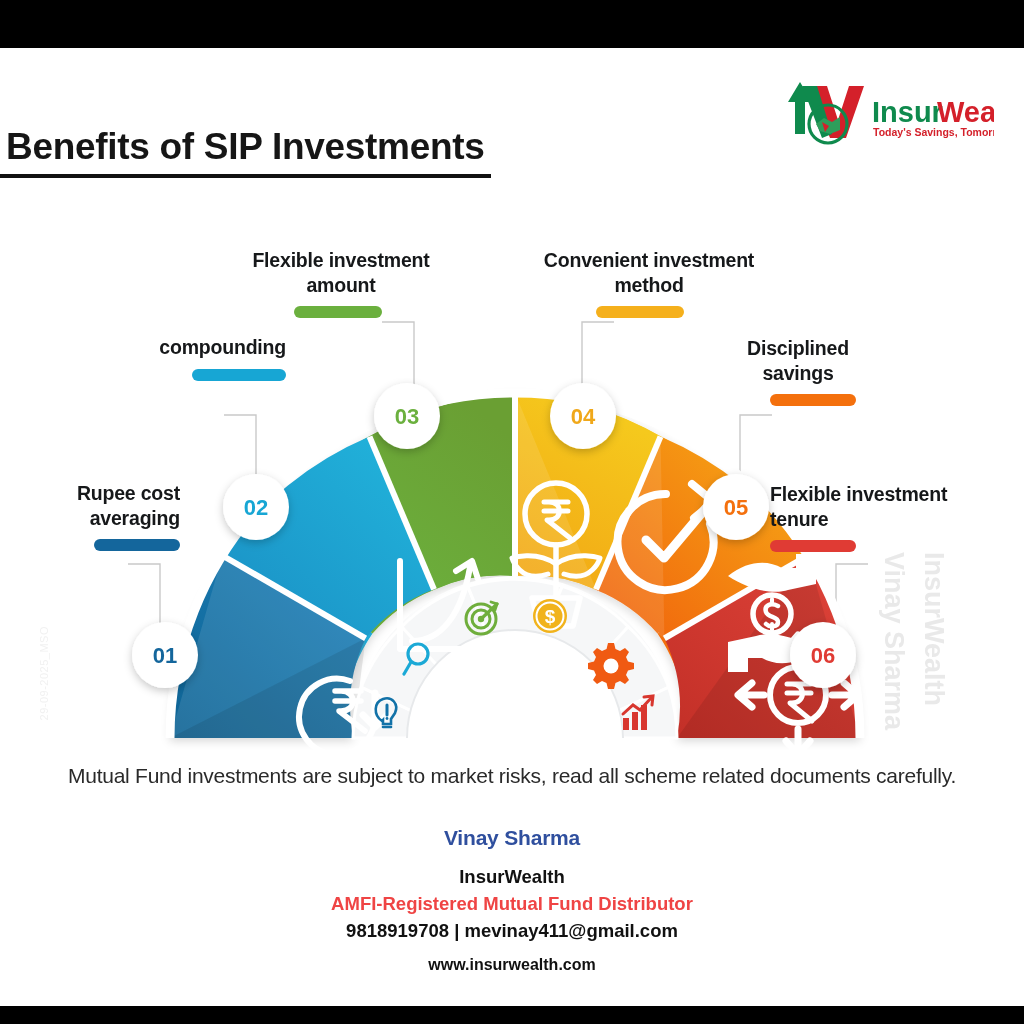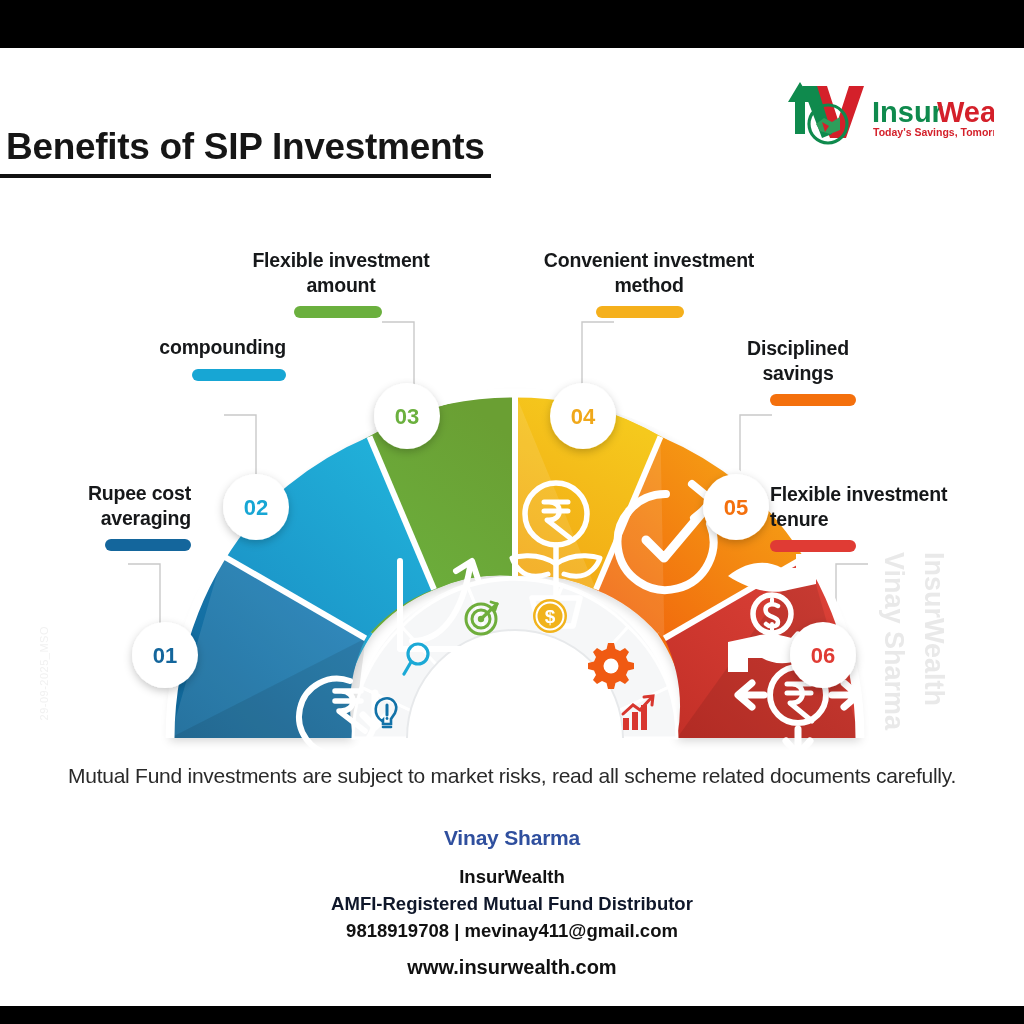--- a/index.html
+++ b/index.html
@@ -44,21 +44,21 @@
   .label .pill {
     height:12px; border-radius:7px; margin-top:9px;
   }
   .lab-left  { text-align:right; }
   .lab-right { text-align:left; }
   .lab-left .pill  { margin-left:auto; }
   .lab-right .pill { margin-right:auto; }
   .lab-center { text-align:center; }
   .lab-center .pill { margin-left:auto; margin-right:auto; }
 
-  #lab1 { left:21px;  top:433px; width:170px; }
+  #lab1 { left:10px;  top:433px; width:170px; }
   #lab1 .pill { width:86px; }
   #lab2 { left:88px;  top:287px; width:198px; }
   #lab2 .pill { width:94px; }
   #lab3 { left:222px; top:200px; width:238px; }
   #lab3 .pill { width:88px; margin-left:72px;}
   #lab4 { left:508px; top:200px; width:282px; }
   #lab4 .pill { width:88px; margin-right:106px;}
   #lab5 { left:716px; top:288px; width:164px; }
   #lab5 .pill { width:86px; margin-left:54px;}
   #lab6 { left:770px; top:434px; width:238px; }
@@ -84,23 +84,23 @@
   }
 
   
   #disclaimer {
     position:absolute; left:0; top:716px; width:1024px; text-align:center;
     font-size:21px; color:#2a2a2a; letter-spacing:-0.25px;
   }
   #footer { position:absolute; left:0; top:778px; width:1024px; text-align:center; }
   #f-name { font-size:21px; font-weight:bold; color:#2f4f9e; margin-bottom:14px; letter-spacing:-0.2px;}
   #f-brand{ font-size:18.5px; font-weight:bold; color:#111; line-height:1.45; }
-  #f-role { font-size:18.5px; font-weight:bold; color:#0f172a; line-height:1.45; }
+  #f-role { font-size:18.5px; font-weight:bold; color:#ef4444; line-height:1.45; }
   #f-contact { font-size:18.5px; font-weight:bold; color:#111; line-height:1.45; }
-  #f-site { font-size:20px; font-weight:bold; color:#111; margin-top:12px; }
+  #f-site { font-size:16px; font-weight:bold; color:#111; margin-top:12px; }
 </style>
 </head>
 <body>
 
 <div id="canvas">
 
   <div id="logo">
     <svg width="222" height="72" viewBox="0 0 222 72">
 
       <path d="M28 6 L40 26 L33 26 L33 58 L23 58 L23 26 L16 26 Z" fill="#0f8a4d"></path>

